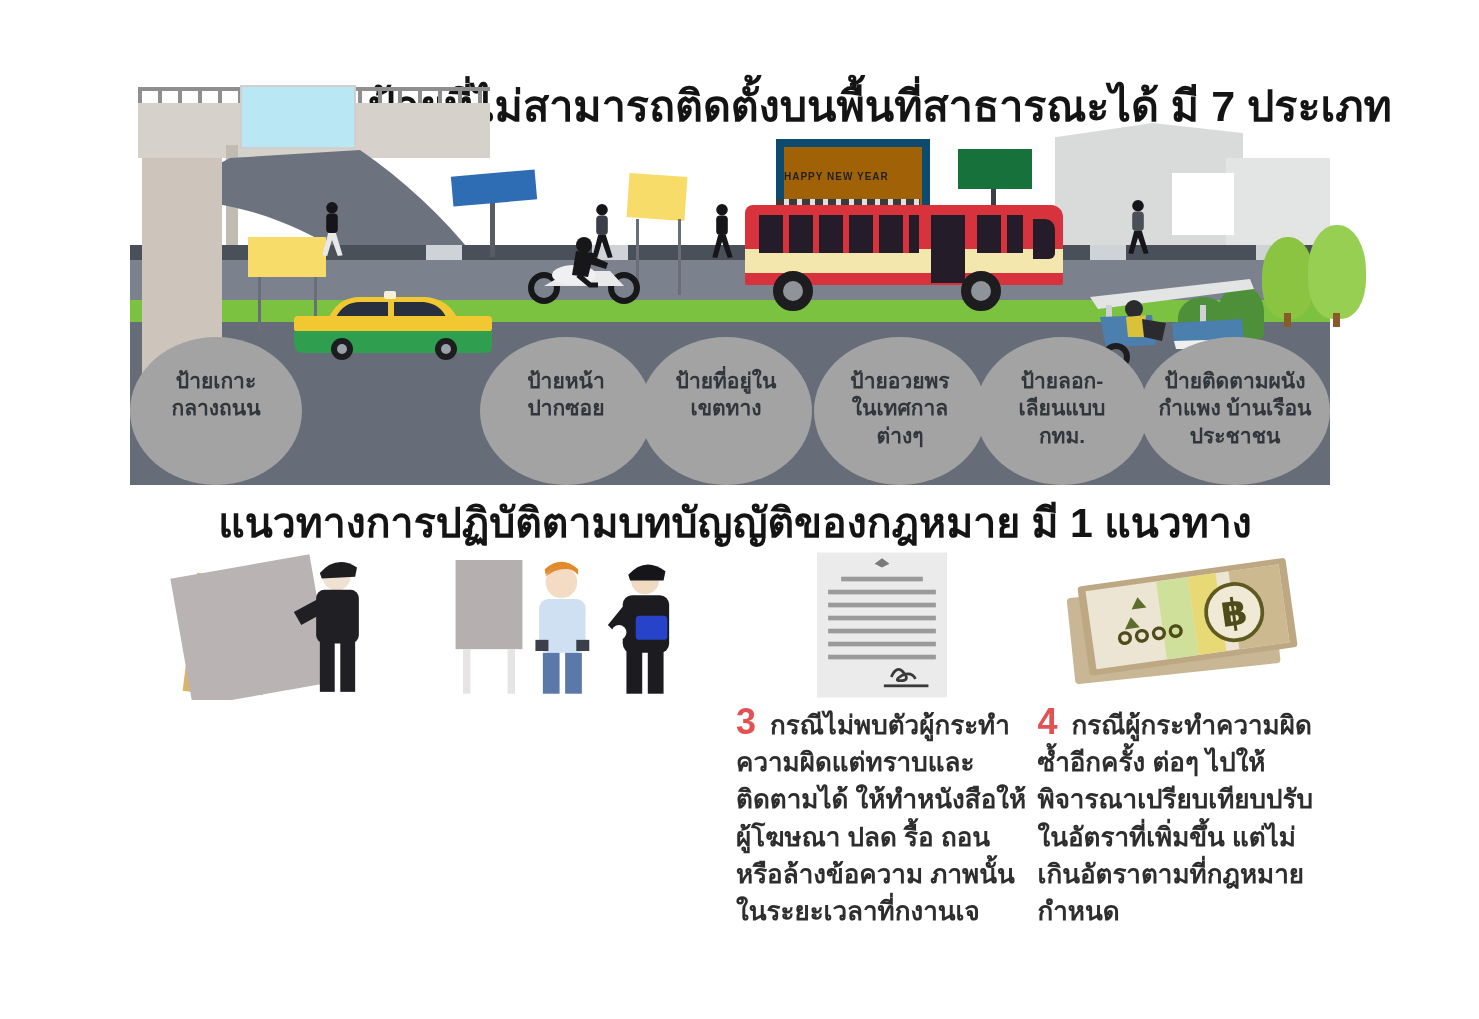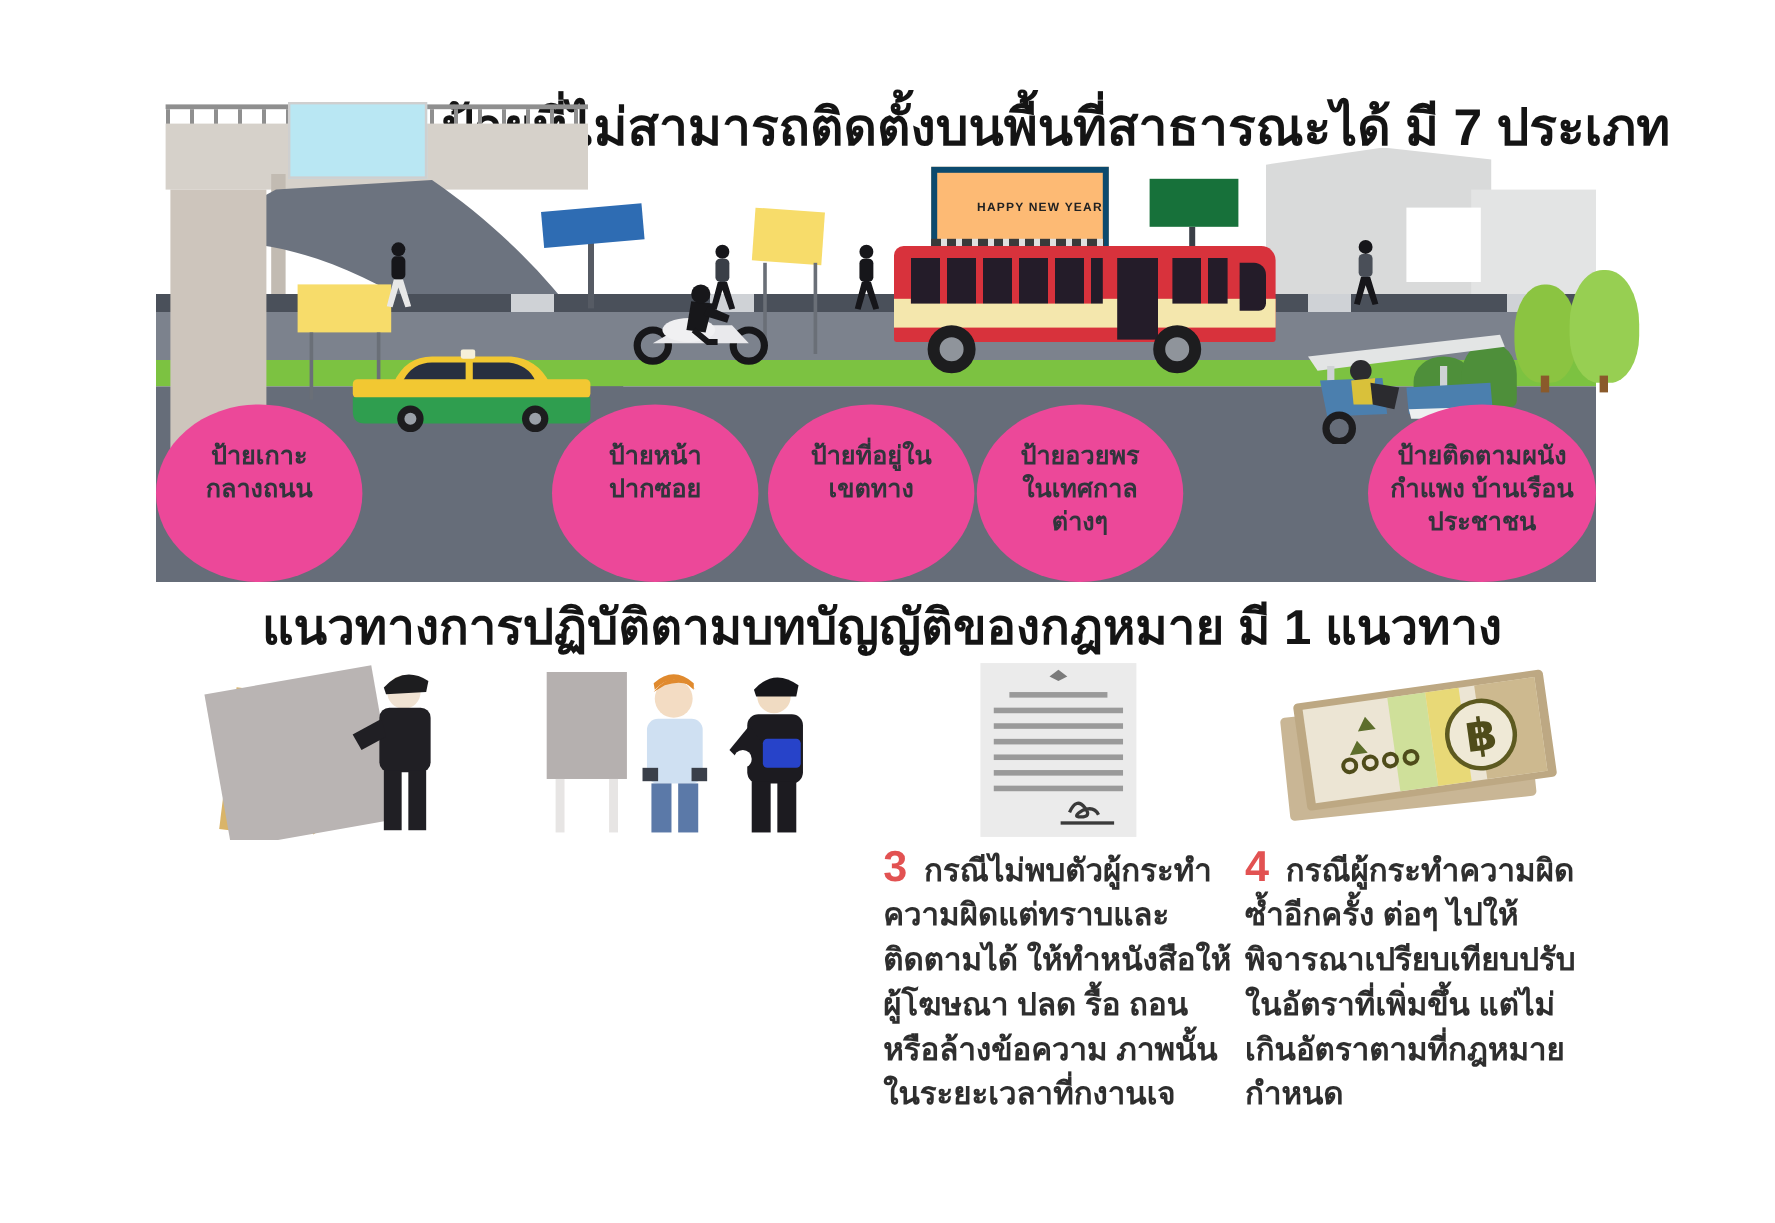--- a/index.html
+++ b/index.html
@@ -34,36 +34,36 @@
 
   .ysign{background:#f7dc6a;}
   .ysignA{left:118px;top:152px;width:78px;height:40px;}
   .ysignB{left:498px;top:90px;width:58px;height:44px;transform:rotate(4deg);}
   .leg{width:3px;background:#6a6f77;}
   .bluesign{left:322px;top:88px;width:84px;height:30px;background:#2e6cb3;transform:rotate(-5deg);}
   .bluepole{left:360px;top:116px;width:5px;height:56px;background:#565b64;}
   .greensign{left:828px;top:64px;width:74px;height:40px;background:#17713a;}
   .greenpole{left:861px;top:104px;width:5px;height:42px;background:#3a3f47;}
 
-  .billboard{left:646px;top:54px;width:138px;height:58px;background:#fdba74;border:5px solid #0c4a6e;
-             display:flex;align-items:center;justify-content:flex-end;font-size:10px;font-weight:700;
+  .billboard{left:646px;top:54px;width:138px;height:58px;background:#a16207;border:8px solid #0c4a6e;
+             display:flex;align-items:center;justify-content:flex-start;font-size:10px;font-weight:700;
              letter-spacing:1px;color:#222;}
   .bbhatch{left:646px;top:114px;width:144px;height:9px;
            background:repeating-linear-gradient(90deg,#3a3a3a 0 8px,#e0e0e0 8px 13px);}
 
   .bus{left:615px;top:120px;width:318px;height:94px;}
   .busbody{left:0;top:0;width:318px;height:80px;background:#d8323c;border-radius:8px 12px 2px 2px;}
   .buscream{left:0;top:44px;width:318px;height:24px;background:#f4e7ad;}
   .buswin{top:10px;height:38px;background:repeating-linear-gradient(90deg,#241c29 0 24px,#d8323c 24px 30px);}
   .busdoor{left:186px;top:10px;width:34px;height:68px;background:#241c29;}
   .buswinR{left:232px;}
   .busshield{left:288px;top:14px;width:22px;height:40px;background:#241c29;border-radius:0 10px 6px 0;}
   .wheel{border-radius:50%;background:#8f949b;border:10px solid #1d1d1f;box-sizing:border-box;}
 
-  .circle{top:252px;height:148px;background:#ec4899;border-radius:50%;z-index:5;
+  .circle{top:252px;height:148px;background:#a3a3a3;border-radius:50%;z-index:5;
           display:flex;align-items:flex-start;justify-content:center;text-align:center;
           font-size:21px;font-weight:700;color:#31353c;line-height:1.3;white-space:pre-line;
           padding-top:30px;box-sizing:border-box;}
 
   .bush{background:#4e8f3a;border-radius:50% 50% 10% 10%;}
   .tree{border-radius:48% 48% 42% 42%;}
   .trunk{background:#8a5a2b;}
 
   
   .title2{left:140px;top:490px;width:1190px;text-align:center;font-size:41px;font-weight:800;color:#141414;
@@ -190,27 +190,30 @@
 
     <div class="abs bush" style="left:1048px;top:212px;width:50px;height:42px;"></div>
     <div class="abs bush" style="left:1088px;top:200px;width:46px;height:54px;"></div>
     <div class="abs tree" style="left:1132px;top:152px;width:52px;height:82px;background:#8bc441;"></div>
     <div class="abs trunk" style="left:1154px;top:228px;width:7px;height:14px;"></div>
     <div class="abs tree" style="left:1178px;top:140px;width:58px;height:94px;background:#97cf52;"></div>
     <div class="abs trunk" style="left:1203px;top:228px;width:7px;height:14px;"></div>
 
     <div class="abs circle" style="left:0px;width:172px;">ป้ายเกาะ
 กลางถนน</div>
-    <div class="abs circle" style="left:330px;width:172px;">ป้ายหน้า
+    <div class="abs circle" style="left:350px;width:172px;">ป้ายหน้า
 ปากซอย</div>
     <div class="abs circle" style="left:510px;width:172px;">ป้ายที่อยู่ใน
 เขตทาง</div>
     <div class="abs circle" style="left:684px;width:172px;">ป้ายอวยพร
 ในเทศกาล
 ต่างๆ</div>
+    <div class="abs circle" style="left:846px;width:172px;">ป้ายลอก-
+เลียนแบบ
+กทม.</div>
     <div class="abs circle" style="left:1010px;width:190px;">ป้ายติดตามผนัง
 กำแพง บ้านเรือน
 ประชาชน</div>
   </div>
 
   <div class="abs title2">แนวทางการปฏิบัติตามบทบัญญัติของกฎหมาย มี 1 แนวทาง</div>
 
   <div class="abs gcols">
 
     <div class="gcol">

